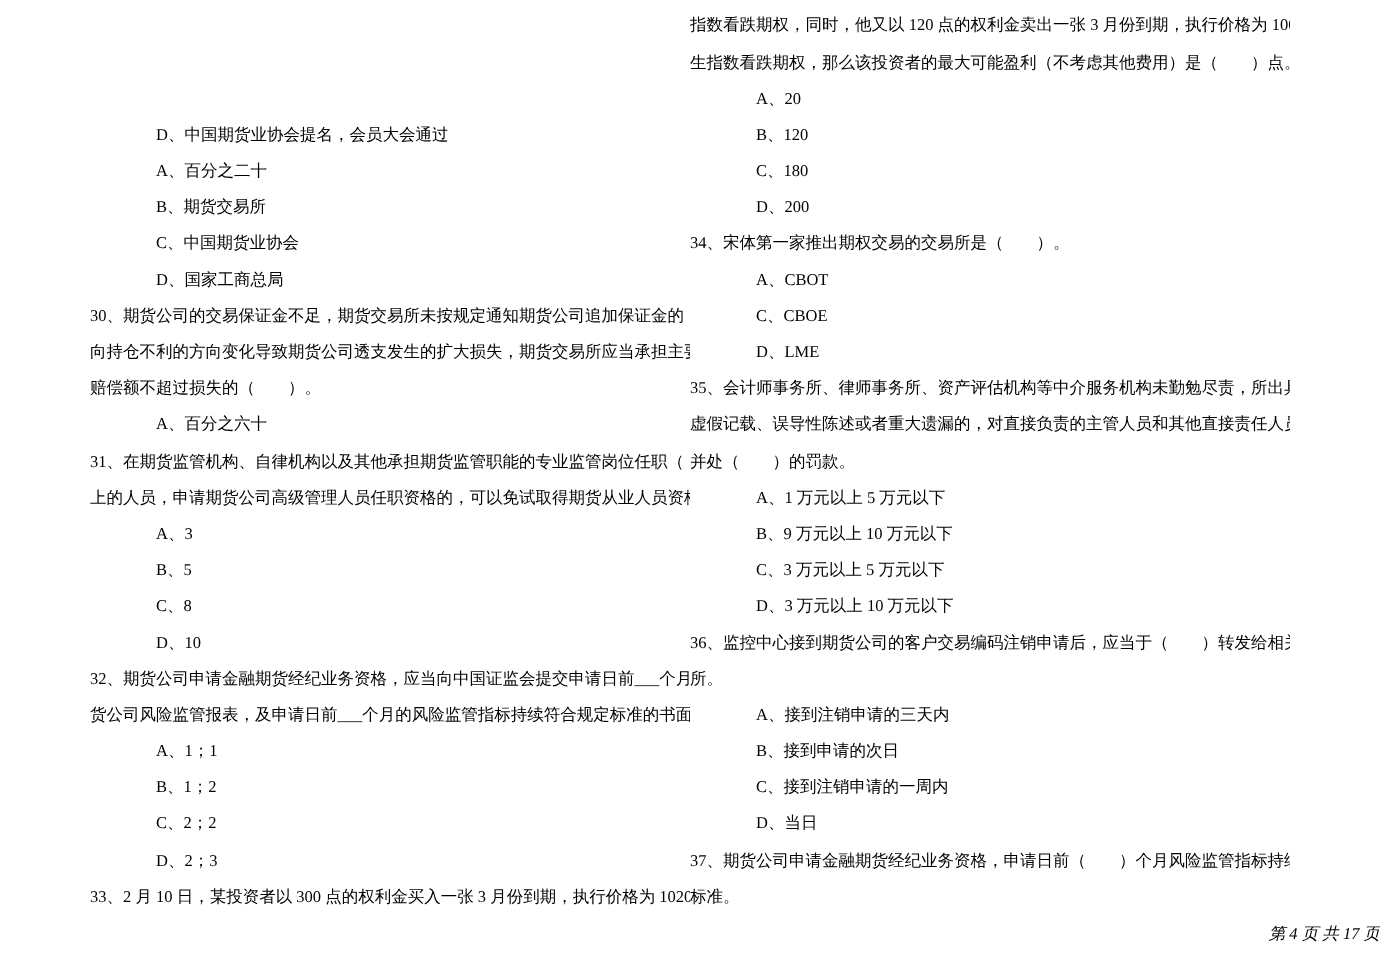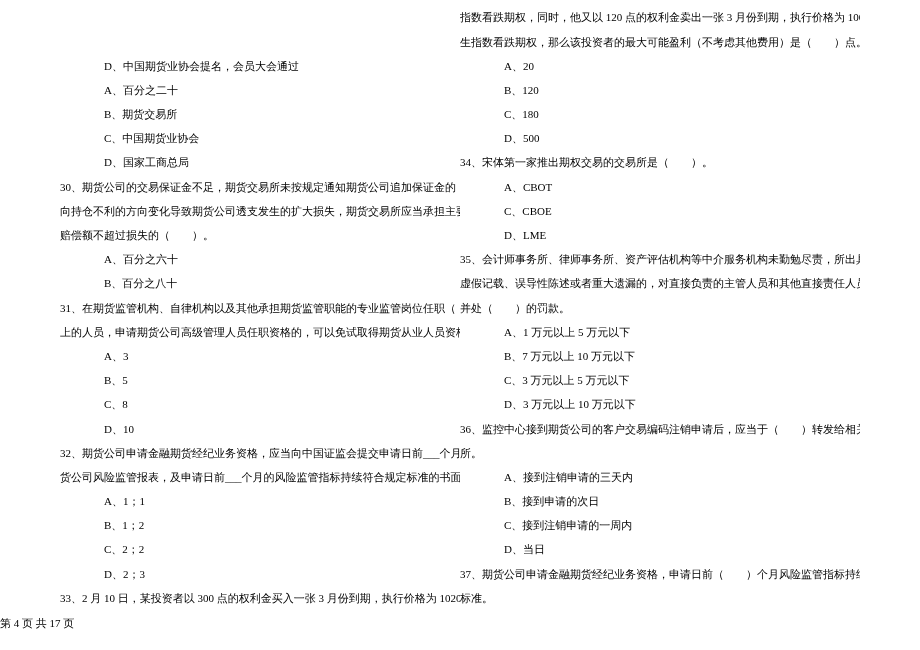--- a/index.html
+++ b/index.html
@@ -32,39 +32,39 @@
       overflow: hidden;
     }
     .indent2 {
       padding-left: 4em;
     }
     .footer {
       position: absolute;
       bottom: 15px;
       left: 0;
       width: 100%;
-      text-align: left;
+      text-align: right;
       font-size: 11px;
+      font-style: italic;
     }
   </style>
 </head>
 <body>
 
 <div class="columns">
   <div class="col">
     <div class="line indent2">D、中国期货业协会提名，会员大会通过</div>
     <div class="line indent2">A、百分之二十</div>
     <div class="line indent2">B、期货交易所</div>
     <div class="line indent2">C、中国期货业协会</div>
     <div class="line indent2">D、国家工商总局</div>
     <div class="line">30、期货公司的交易保证金不足，期货交易所未按规定通知期货公司追加保证金的，由于行情</div>
     <div class="line">向持仓不利的方向变化导致期货公司透支发生的扩大损失，期货交易所应当承担主要赔偿责任，</div>
     <div class="line">赔偿额不超过损失的（　　）。</div>
     <div class="line indent2">A、百分之六十</div>
-    <div class="line indent2">B、百分之八十</div>
     <div class="line">31、在期货监管机构、自律机构以及其他承担期货监管职能的专业监管岗位任职（　　）年以</div>
     <div class="line">上的人员，申请期货公司高级管理人员任职资格的，可以免试取得期货从业人员资格。</div>
     <div class="line indent2">A、3</div>
     <div class="line indent2">B、5</div>
     <div class="line indent2">C、8</div>
     <div class="line indent2">D、10</div>
     <div class="line">32、期货公司申请金融期货经纪业务资格，应当向中国证监会提交申请日前___个月月末的期</div>
     <div class="line">货公司风险监管报表，及申请日前___个月的风险监管指标持续符合规定标准的书面保证。（　　）</div>
     <div class="line indent2">A、1；1</div>
     <div class="line indent2">B、1；2</div>
@@ -72,30 +72,30 @@
     <div class="line indent2">D、2；3</div>
     <div class="line">33、2 月 10 日，某投资者以 300 点的权利金买入一张 3 月份到期，执行价格为 10200 点的恒生</div>
   </div>
 
   <div class="col">
     <div class="line">指数看跌期权，同时，他又以 120 点的权利金卖出一张 3 月份到期，执行价格为 10000 点的恒</div>
     <div class="line">生指数看跌期权，那么该投资者的最大可能盈利（不考虑其他费用）是（　　）点。</div>
     <div class="line indent2">A、20</div>
     <div class="line indent2">B、120</div>
     <div class="line indent2">C、180</div>
-    <div class="line indent2">D、500</div>
+    <div class="line indent2">D、200</div>
     <div class="line">34、宋体第一家推出期权交易的交易所是（　　）。</div>
     <div class="line indent2">A、CBOT</div>
     <div class="line indent2">C、CBOE</div>
     <div class="line indent2">D、LME</div>
     <div class="line">35、会计师事务所、律师事务所、资产评估机构等中介服务机构未勤勉尽责，所出具的文件有</div>
     <div class="line">虚假记载、误导性陈述或者重大遗漏的，对直接负责的主管人员和其他直接责任人员给予警告，</div>
     <div class="line">并处（　　）的罚款。</div>
     <div class="line indent2">A、1 万元以上 5 万元以下</div>
-    <div class="line indent2">B、7 万元以上 10 万元以下</div>
+    <div class="line indent2">B、9 万元以上 10 万元以下</div>
     <div class="line indent2">C、3 万元以上 5 万元以下</div>
     <div class="line indent2">D、3 万元以上 10 万元以下</div>
     <div class="line">36、监控中心接到期货公司的客户交易编码注销申请后，应当于（　　）转发给相关期货交易</div>
     <div class="line">所。</div>
     <div class="line indent2">A、接到注销申请的三天内</div>
     <div class="line indent2">B、接到申请的次日</div>
     <div class="line indent2">C、接到注销申请的一周内</div>
     <div class="line indent2">D、当日</div>
     <div class="line">37、期货公司申请金融期货经纪业务资格，申请日前（　　）个月风险监管指标持续符合规定</div>
     <div class="line">标准。</div>

